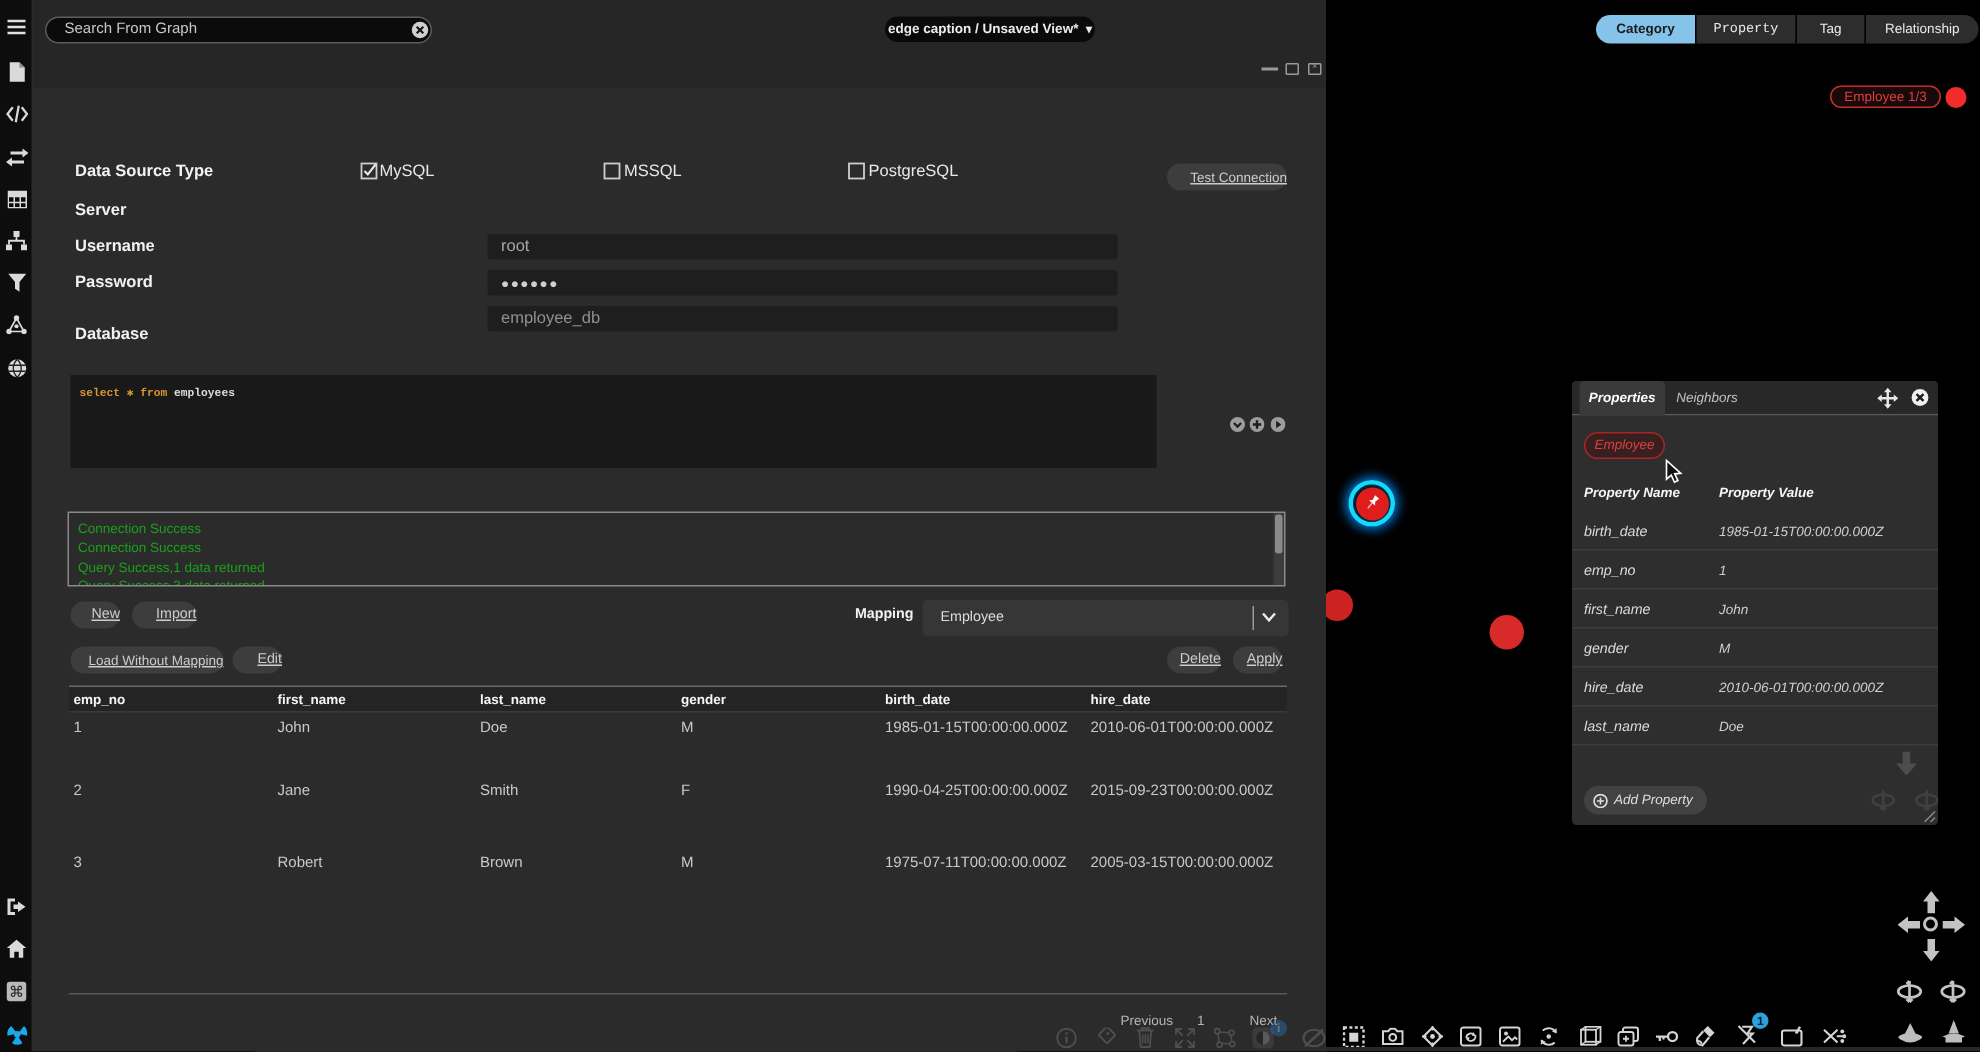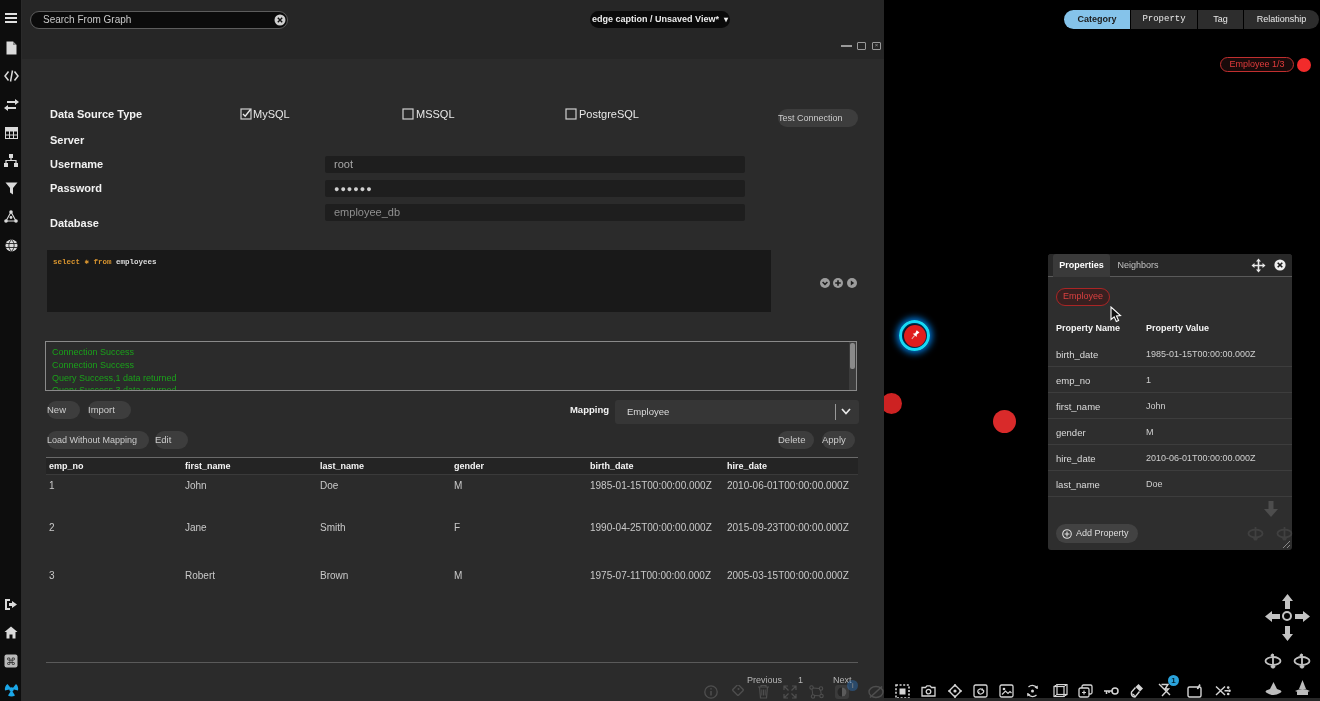--- a/index.html
+++ b/index.html
@@ -22,21 +22,21 @@
   
   #tabbar { position:absolute; left:0; top:59px; width:862px; height:24px; border-bottom:1px solid #4a4a4a; background:#262626;margin-top:47px;}
   .tab { position:absolute; top:0; height:24px; line-height:24px; color:#c9c9c9; font-size:9px; text-align:center; }
   .tab.active { background:#3a3a3a; border:1px solid #555; border-bottom:none; border-radius:4px 4px 0 0;
     color:#fff; font-weight:bold; }
   #content { position:absolute; left:0; top:85px; width:862px; height:616px; background:#2b2b2b; }
   .flabel { position:absolute; left:28px; color:#f2f2f2; font-size:11px; font-weight:bold; }
   .finput { position:absolute; left:303px; width:420px; height:17px; background:#1e1e1e; border-radius:2px;
     color:#909090; font-size:11px; line-height:17px; padding-left:9px; }
   .cblabel { position:absolute; color:#e8e8e8; font-size:11px; }
-  .btn { position:absolute; background:#3d3d3d; border-radius:9px; color:#cccccc; font-size:9.5px; text-align:left; white-space:nowrap; }
+  .btn { position:absolute; background:#3d3d3d; border-radius:9px; color:#cccccc; font-size:9.5px; text-align:right; white-space:nowrap;text-decoration:underline; }
   
   #sqled { position:absolute; left:25px; top:165px; width:724px; height:62px; background:#191919;
     font-family:"Liberation Mono", monospace; font-size:7.5px; font-weight:bold; padding:7px 0 0 6px; color:#ddd; }
   .kw { color:#d9952f; }
   
   #console { position:absolute; left:23px; top:256px; width:812px; height:50px; border:1px solid #8a8a8a;
     overflow:hidden; color:#1aa11a; font-size:9px; line-height:12.8px; padding:4px 0 0 6px; }
   #conscroll { position:absolute; right:0px; top:0px; width:7px; height:48px; background:#3c3c3c; }
   #conthumb { position:absolute; right:1px; top:1px; width:5px; height:26px; background:#8a8a8a; border-radius:2px;}
   
@@ -46,21 +46,21 @@
   .tcell { position:absolute; color:#c9c9c9; font-size:10px; }
   .hline { position:absolute; height:1px; }
   .pag { position:absolute; color:#b5b5b5; font-size:9px; }
   .dimico { position:absolute; opacity:0.38; }
   
   #graph { left:884px; top:0; width:436px; height:701px; background:#000; overflow:hidden; }
   .seg { position:absolute; top:10px; height:19px; line-height:19px; text-align:center;
     background:#2d2d2d; color:#eaeaea; border-left:1px solid #000; font-size:9px;margin-left:12px; }
   
   #props { position:absolute; left:164px; top:254px; width:244px; height:296px; background:#2e2e2e;
-    border-radius:3px; }
+    border-radius:3px;font-style:italic; }
   #prophead { position:absolute; left:0; top:0; width:244px; height:23px; background:#282828;
     border-bottom:1px solid #5a5a5a; border-radius:3px 3px 0 0; }
   .prow { position:absolute; left:0; width:244px; height:26px; border-bottom:1px solid #3d3d3d; }
   .pname { position:absolute; left:8px; top:8px; color:#dcdcdc; font-size:9.5px; }
   .pval { position:absolute; left:98px; top:8px; color:#cfcfcf; font-size:9px; }
 </style>
 </head>
 <body>
 <div id="stage">
 

